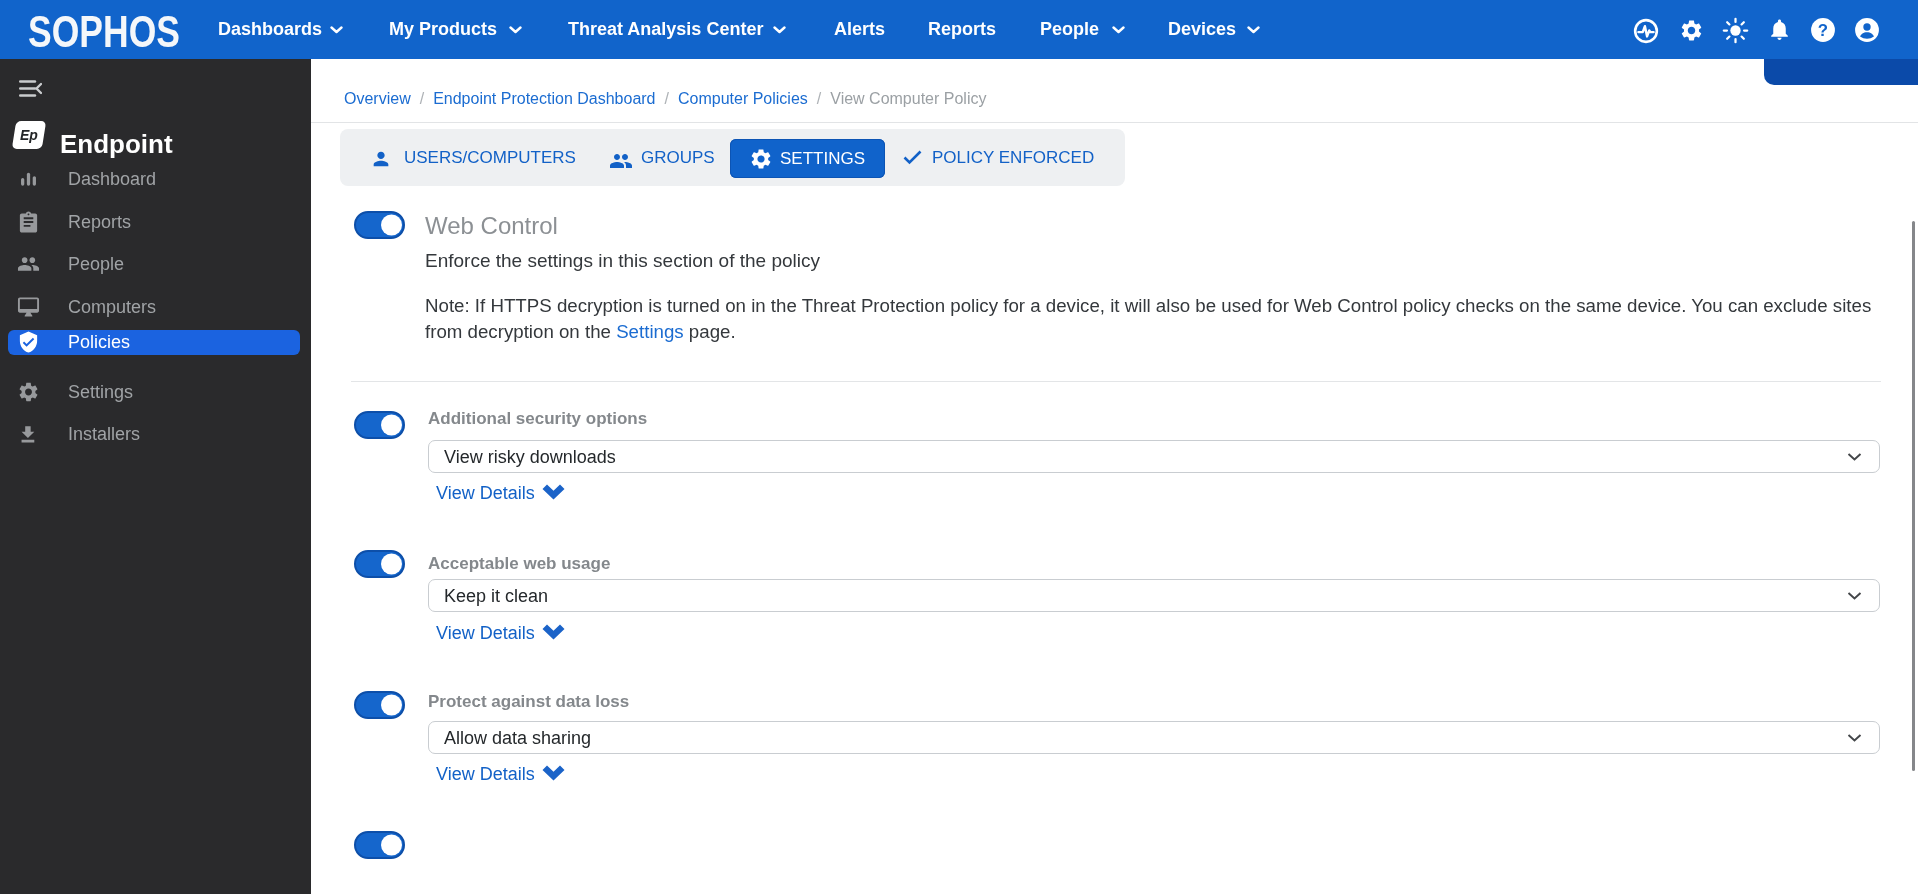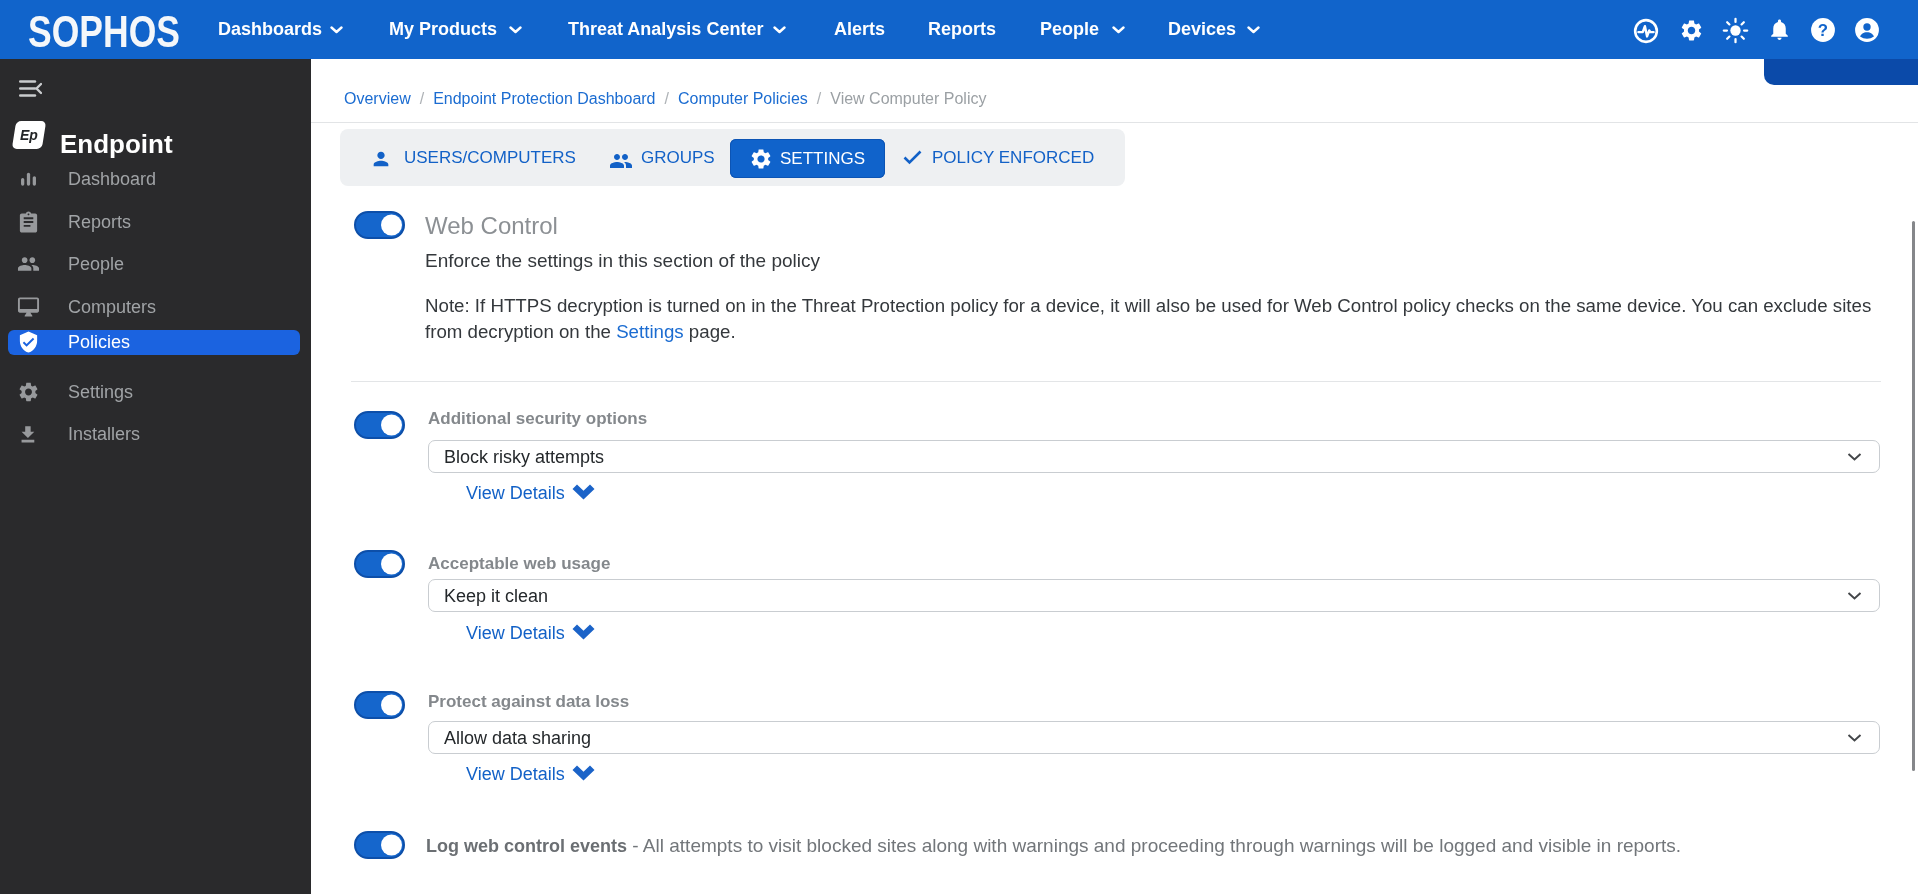--- a/index.html
+++ b/index.html
@@ -44,21 +44,21 @@
   .toggle { position:absolute; width:51px; height:28px; background:#1566cc; border-radius:14px;
     border:2px solid #0d4fa9; }
   .toggle .knob { position:absolute; right:1.5px; top:50%; transform:translateY(-50%);
     width:21px; height:21px; border-radius:50%; background:#fff; }
 
   .rowlabel { position:absolute; left:117px; font-size:17px; font-weight:bold; color:#84888c; white-space:nowrap; }
   .sel { position:absolute; left:117px; width:1452px; height:33px; background:#fff;
     border:1.5px solid #c9cdd1; border-radius:7px; font-size:18px; color:#24282b; }
   .sel .txt { position:absolute; left:15px; top:50%; transform:translateY(-50%); }
   .sel svg { position:absolute; right:17px; top:50%; transform:translateY(-50%); }
-  .vd { position:absolute; left:125px; font-size:18px; color:#1261c7; white-space:nowrap;margin-left:30px; }
+  .vd { position:absolute; left:125px; font-size:18px; color:#1261c7; white-space:nowrap; }
   .vd svg { margin-left:7px; vertical-align:-1px; }
 
   #scrollthumb { position:absolute; left:1912px; top:221px; width:3px; height:550px;
     background:#85878a; border-radius:2px; }
 </style>
 </head>
 <body>
 
 <div id="navbar">
   <svg class="logo" width="156" height="42" viewBox="0 0 156 42">
@@ -222,21 +222,21 @@
   <div class="abs" style="left:114px;top:140px;font-size:24px;color:#8c9094;">Web Control</div>
   <div class="abs" style="left:114px;top:178px;font-size:19px;color:#34383c;">Enforce the settings in this section of the policy</div>
   <div class="abs" style="left:114px;top:221px;font-size:18.7px;color:#34383c;line-height:25.5px;">Note: If HTTPS decryption is turned on in the Threat Protection policy for a device, it will also be used for Web Control policy checks on the same device. You can exclude sites<br>from decryption on the <span style="color:#1b6cd1;">Settings</span> page.</div>
   <div class="abs" style="left:40px;top:309px;width:1530px;height:1px;background:#e3e5e7;"></div>
 
   <div class="toggle" style="left:43px;top:339px;">
       <div class="knob"></div>
     </div>
   <div class="rowlabel" style="top:337px;">Additional security options</div>
   <div class="sel" style="top:368px;">
-    <span class="txt">Block risky attempts</span>
+    <span class="txt">View risky downloads</span>
     <svg width="15" height="9" viewBox="0 0 15 9">
         <path d="M1.5 1.5 L7.5 7 L13.5 1.5" fill="none" stroke="#44474a" stroke-width="2"></path>
       </svg>
   </div>
   <div class="vd" style="top:411px;">View Details<svg width="23" height="16" viewBox="0 0 23 16">
         <path d="M0.5 5 L5 0.5 L11.5 6.8 L18 0.5 L22.5 5 L11.5 15.5 Z" fill="#1b63c8"></path>
       </svg></div>
 
   <div class="toggle" style="left:43px;top:478px;">
       <div class="knob"></div>
@@ -262,15 +262,14 @@
         <path d="M1.5 1.5 L7.5 7 L13.5 1.5" fill="none" stroke="#44474a" stroke-width="2"></path>
       </svg>
   </div>
   <div class="vd" style="top:692px;">View Details<svg width="23" height="16" viewBox="0 0 23 16">
         <path d="M0.5 5 L5 0.5 L11.5 6.8 L18 0.5 L22.5 5 L11.5 15.5 Z" fill="#1b63c8"></path>
       </svg></div>
 
   <div class="toggle" style="left:43px;top:759px;">
       <div class="knob"></div>
     </div>
-  <div class="abs" style="left:115px;top:763px;font-size:19px;color:#72767a;white-space:nowrap;"><span style="font-size:18px;font-weight:bold;color:#6b6f73;">Log web control events</span> - All attempts to visit blocked sites along with warnings and proceeding through warnings will be logged and visible in reports.</div>
 </div>
 <div id="scrollthumb"></div>
 
 </body></html>

